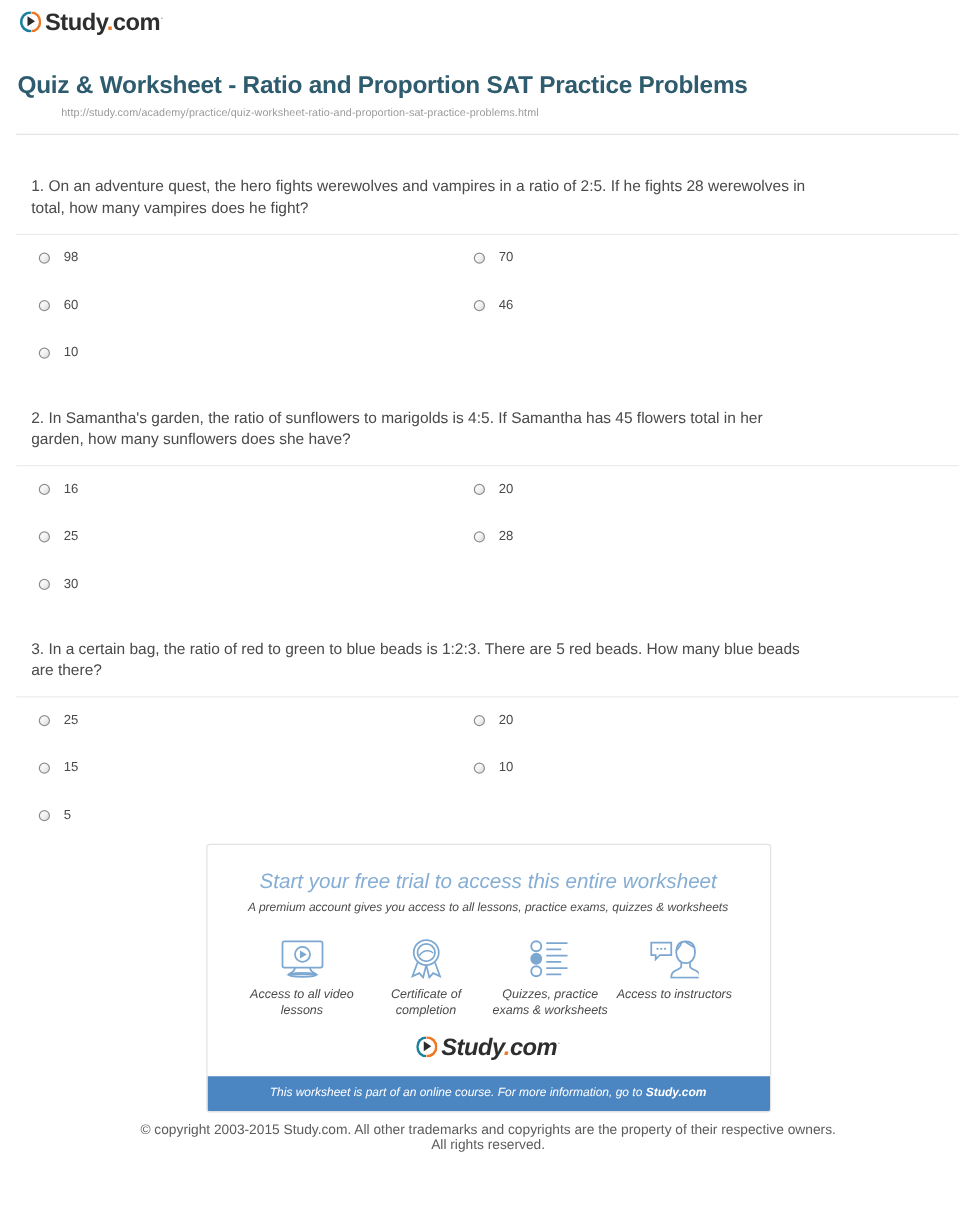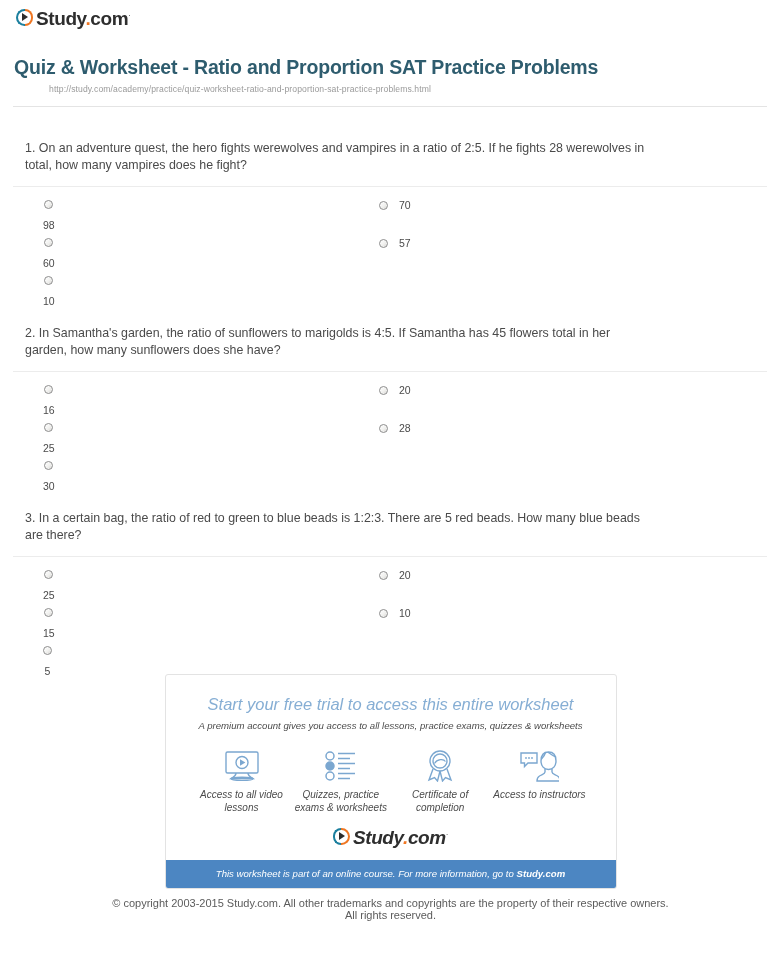--- a/index.html
+++ b/index.html
@@ -130,21 +130,21 @@
     margin-top: 7px;
     position: relative;
     min-height: 98px;
   }
   .option {
     position: absolute;
     display: flex;
     align-items: center;
     gap: 11px;
   }
-  .option.c0 { left: 30px; flex-direction: column; }
+  .option.c0 { left: 18px; }
   .option.c1 { left: 366px; }
   .option.r0 { top: 6px; }
   .option.r1 { top: 44px; }
   .option.r2 { top: 82px; }
 
   .radio {
     width: 9px;
     height: 9px;
     border-radius: 50%;
     box-sizing: border-box;
@@ -272,21 +272,21 @@
         <label class="option c1 r0">
           <span class="radio"></span>
           <span class="option-label">70</span>
         </label>
         <label class="option c0 r1">
           <span class="radio"></span>
           <span class="option-label">60</span>
         </label>
         <label class="option c1 r1">
           <span class="radio"></span>
-          <span class="option-label">57</span>
+          <span class="option-label">46</span>
         </label>
         <label class="option c0 r2">
           <span class="radio"></span>
           <span class="option-label">10</span>
         </label>
       </div>
     </div>
 
     <div class="question">
       <p class="q-text">2. In Samantha's garden, the ratio of sunflowers to marigolds is 4:5. If Samantha has 45 flowers total in her garden, how many sunflowers does she have?</p>
@@ -356,20 +356,33 @@
           <div class="feature-icon">
             <svg width="38" height="32" viewBox="0 0 38 32" fill="none" stroke="#7ba7d0" stroke-width="1.4">
               <rect x="3" y="2" width="32" height="21" rx="1.5"></rect>
               <circle cx="19" cy="12.5" r="6"></circle>
               <path d="M17 9.3 L22.4 12.5 L17 15.7 Z" fill="#7ba7d0" stroke="none"></path>
               <path d="M13 23 C13 26.5 10 27 8 28.5 L30 28.5 C28 27 25 26.5 25 23"></path>
               <ellipse cx="19" cy="28.8" rx="11" ry="1.6"></ellipse>
             </svg>
           </div>
           <div class="feature-label">Access to all video lessons</div>
+        </div>
+
+        <div class="feature">
+          <div class="feature-icon">
+            <svg width="32" height="33" viewBox="0 0 32 33" fill="none" stroke="#7ba7d0" stroke-width="1.4">
+              <circle cx="16" cy="12" r="10"></circle>
+              <circle cx="16" cy="12" r="7"></circle>
+              <path d="M10.5 14.5 C13 10 19.5 9.5 21.5 12.5" stroke-width="1.2"></path>
+              <path d="M9 20 L5 31 L10.5 28.5 L13.5 32 L16 22"></path>
+              <path d="M23 20 L27 31 L21.5 28.5 L18.5 32 L16 22"></path>
+            </svg>
+          </div>
+          <div class="feature-label">Certificate of completion</div>
         </div>
 
         <div class="feature">
           <div class="feature-icon">
             <svg width="34" height="32" viewBox="0 0 34 32" fill="none" stroke="#7ba7d0" stroke-width="1.5">
               <circle cx="6" cy="6" r="4"></circle>
               <circle cx="6" cy="16" r="4" fill="#7ba7d0"></circle>
               <circle cx="6" cy="26" r="4"></circle>
               <line x1="14" y1="3.5" x2="31" y2="3.5"></line>
               <line x1="14" y1="8.5" x2="26" y2="8.5"></line>
@@ -377,33 +390,20 @@
               <line x1="14" y1="18.5" x2="26" y2="18.5"></line>
               <line x1="14" y1="23.5" x2="31" y2="23.5"></line>
               <line x1="14" y1="28.5" x2="26" y2="28.5"></line>
             </svg>
           </div>
           <div class="feature-label">Quizzes, practice exams &amp; worksheets</div>
         </div>
 
         <div class="feature">
           <div class="feature-icon">
-            <svg width="32" height="33" viewBox="0 0 32 33" fill="none" stroke="#7ba7d0" stroke-width="1.4">
-              <circle cx="16" cy="12" r="10"></circle>
-              <circle cx="16" cy="12" r="7"></circle>
-              <path d="M10.5 14.5 C13 10 19.5 9.5 21.5 12.5" stroke-width="1.2"></path>
-              <path d="M9 20 L5 31 L10.5 28.5 L13.5 32 L16 22"></path>
-              <path d="M23 20 L27 31 L21.5 28.5 L18.5 32 L16 22"></path>
-            </svg>
-          </div>
-          <div class="feature-label">Certificate of completion</div>
-        </div>
-
-        <div class="feature">
-          <div class="feature-icon">
             <svg width="40" height="32" viewBox="0 0 40 32" fill="none" stroke="#7ba7d0" stroke-width="1.4">
               <path d="M2 3 L18 3 L18 13 L9 13 L5.5 16.5 L5.5 13 L2 13 Z"></path>
               <circle cx="7" cy="8" r="0.9" fill="#7ba7d0" stroke="none"></circle>
               <circle cx="10" cy="8" r="0.9" fill="#7ba7d0" stroke="none"></circle>
               <circle cx="13" cy="8" r="0.9" fill="#7ba7d0" stroke="none"></circle>
               <path d="M22 11 C22 5 25 2 29.5 2 C34 2 37 5 37 11 C37 16 34 19.5 29.5 19.5 C25 19.5 22 16 22 11 Z"></path>
               <path d="M22.5 9 C24.5 7 26 4.5 26.5 2.5"></path>
               <path d="M29 2.2 C31.5 4 34.5 6 37 7"></path>
               <path d="M26 19 L26 22 C26 24 23 24.5 20.5 26 C18.5 27.2 18 29 18 31 L41 31 C41 29 40.5 27.2 38.5 26 C36 24.5 33 24 33 22 L33 19"></path>
             </svg>

